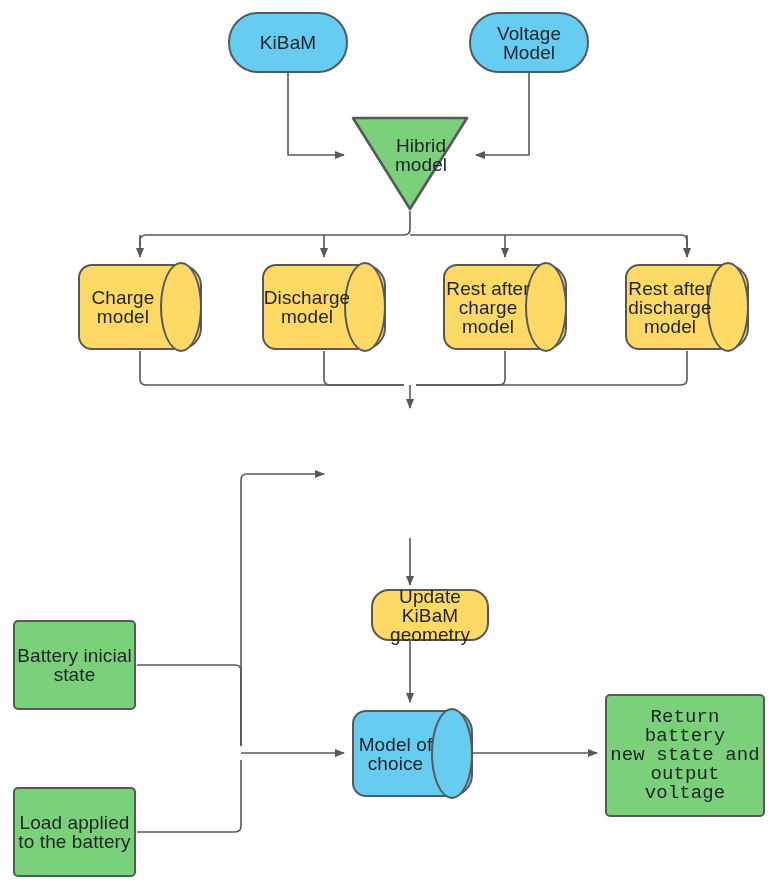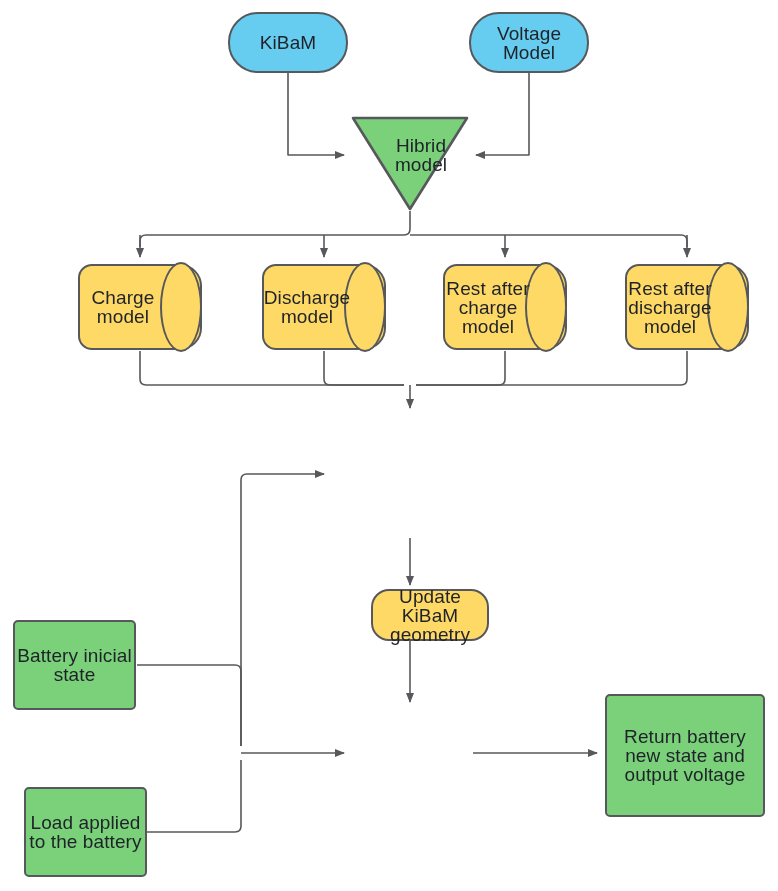--- a/index.html
+++ b/index.html
@@ -203,25 +203,31 @@
   <div class="node rounded-sm" style="left:351px; top:589px; width:118px; height:52px;margin-left:20px;">
     <span class="lbl" style="width:130px;">Update KiBaM
 geometry</span>
   </div>
 
   <div class="node rect" style="left:13px; top:620px; width:123px; height:90px;text-align:center;">
     <span class="lbl">Battery inicial
 state</span>
   </div>
 
-  <div class="node rect" style="left:24px; top:787px; width:123px; height:90px;">
+  <div class="node rect" style="left:13px; top:787px; width:123px; height:90px;">
     <span class="lbl">Load applied
 to the battery</span>
   </div>
 
-
-  <div class="node rect" style="left:605px; top:694px; width:160px; height:123px;">
+  <div class="node cyl blue" style="left:352px; top:710px; width:121px; height:87px;">
+    <div class="cyl-body"></div>
+    <div class="cyl-cap"></div>
+    <span class="lbl">Model of
+choice</span>
+  </div>
+
+  <div class="node rect" style="left:605px; top:694px; width:160px; height:123px;font-family:Liberation Mono, monospace;">
     <span class="lbl">Return battery
 new state and
 output voltage</span>
   </div>
 
 </div>
 
 </body></html>

